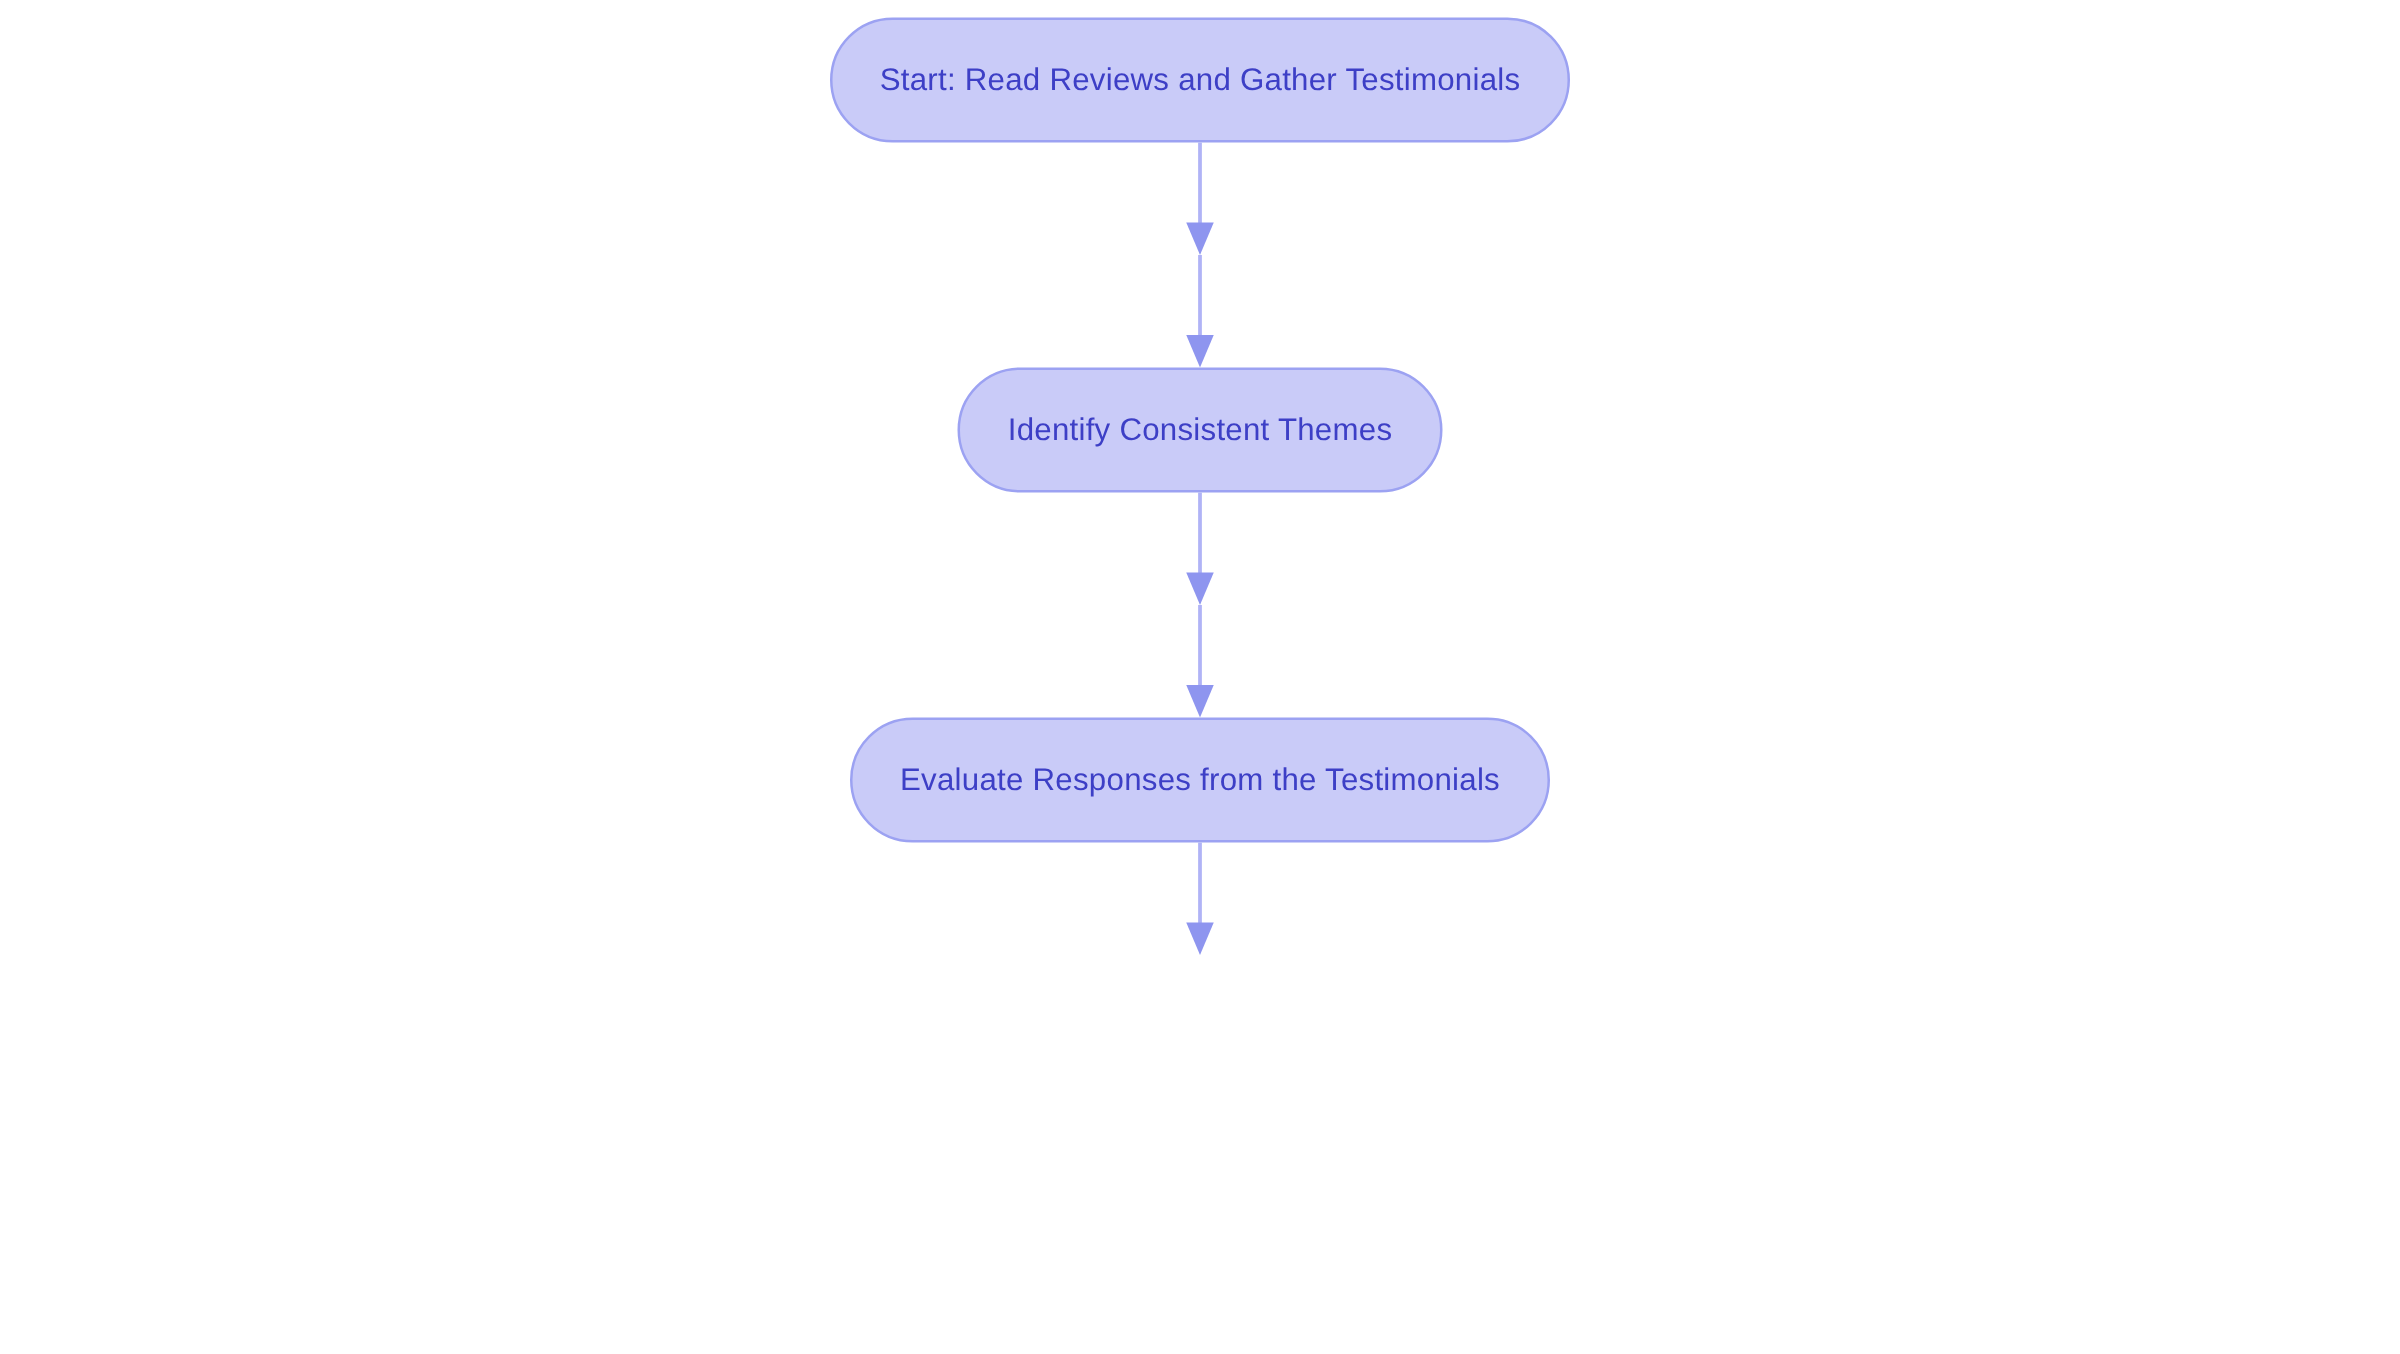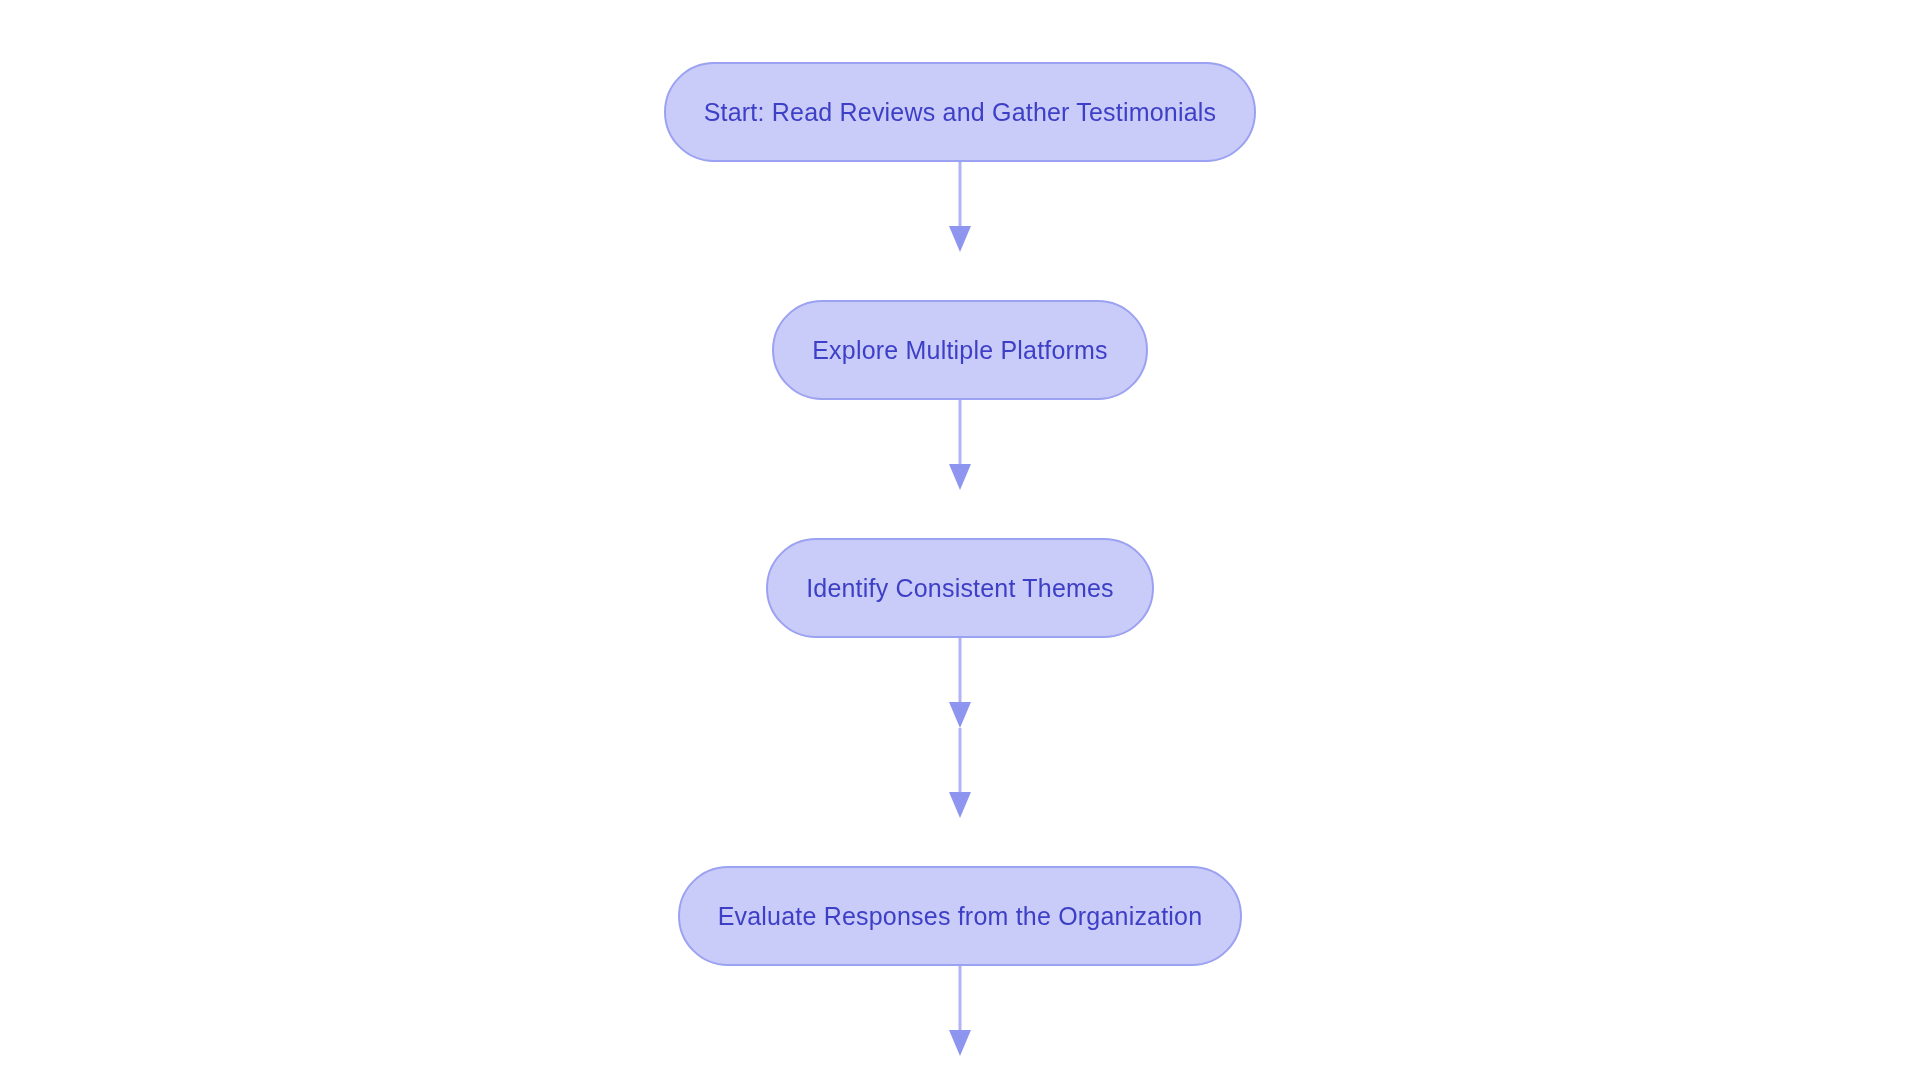--- a/index.html
+++ b/index.html
@@ -32,21 +32,20 @@
   .node {
     height: 100px;
     padding: 0 38px;
     display: flex;
     align-items: center;
     justify-content: center;
     background: var(--node-fill);
     border: 2px solid var(--node-border);
     border-radius: 50px;
     flex: 0 0 auto;
-    margin-top: 48px;
   }
   .node-label {
     font-size: 25px;
     letter-spacing: 0.2px;
     color: var(--node-text);
     white-space: nowrap;
   }
   .arrow {
     position: relative;
     width: 24px;
@@ -82,23 +81,20 @@
 
     <div class="node">
       <span class="node-label">Start: Read Reviews and Gather Testimonials</span>
     </div>
 
     <div class="arrow">
       <div class="line"></div>
       <div class="head"></div>
     </div>
 
-    <div class="node">
-      <span class="node-label">Explore Multiple Platforms</span>
-    </div>
 
     <div class="arrow">
       <div class="line"></div>
       <div class="head"></div>
     </div>
 
     <div class="node">
       <span class="node-label">Identify Consistent Themes</span>
     </div>
 
@@ -107,21 +103,21 @@
       <div class="head"></div>
     </div>
 
 
     <div class="arrow">
       <div class="line"></div>
       <div class="head"></div>
     </div>
 
     <div class="node">
-      <span class="node-label">Evaluate Responses from the Organization</span>
+      <span class="node-label">Evaluate Responses from the Testimonials</span>
     </div>
 
     <div class="arrow">
       <div class="line"></div>
       <div class="head"></div>
     </div>
 
 
   </div>
 </div>

